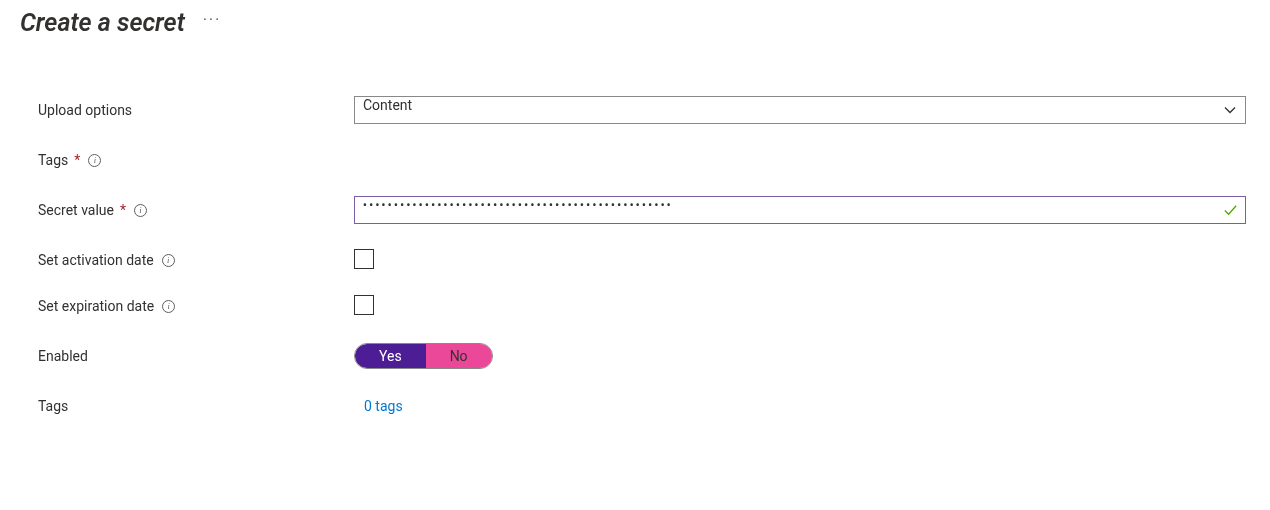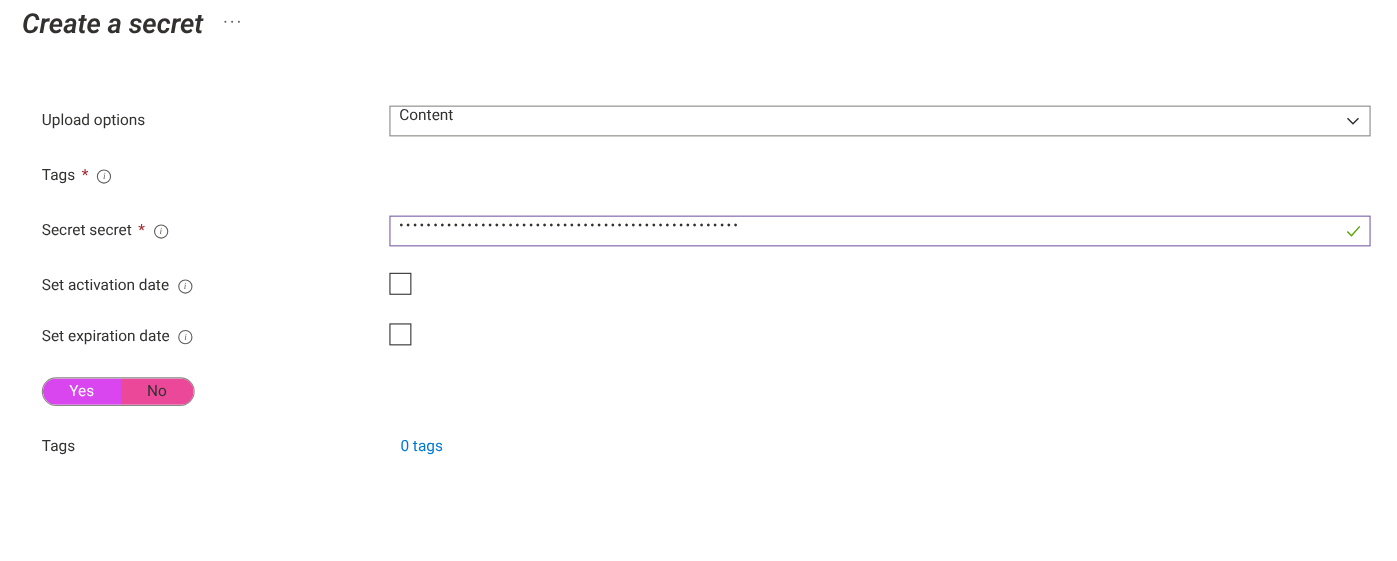--- a/index.html
+++ b/index.html
@@ -139,21 +139,21 @@
     display: inline-flex;
     align-items: center;
     justify-content: center;
     padding: 0 24px;
     cursor: pointer;
     background: #ec4899;
     color: #323130;
     min-width: 44px;
   }
   .toggle .opt.active {
-    background: #d946ef;
+    background: #4c1d95;
     color: #fff;
     border-top-left-radius: 999px;
     border-bottom-left-radius: 999px;
   }
 
   .tags-link {
     color: #0078d4;
     cursor: pointer;
     padding-left: 10px;
     text-align: center;
@@ -189,21 +189,21 @@
     <div class="form-row">
       <div class="label-col">
         <span class="label-text">Tags</span>
         <span class="required-star">*</span>
         <span class="info-icon">i</span>
       </div>
     </div>
 
     <div class="form-row">
       <div class="label-col">
-        <span class="label-text">Secret secret</span>
+        <span class="label-text">Secret value</span>
         <span class="required-star">*</span>
         <span class="info-icon">i</span>
       </div>
       <div class="control-col">
         <div class="input-wrap">
           <div class="text-control valid-border">
             <span class="password-dots">••••••••••••••••••••••••••••••••••••••••••••••••••</span>
           </div>
           <span class="valid-check">
             <svg width="15" height="15" viewBox="0 0 16 16">
@@ -229,20 +229,23 @@
       <div class="label-col">
         <span class="label-text">Set expiration date</span>
         <span class="info-icon">i</span>
       </div>
       <div class="control-col">
         <span class="checkbox" role="checkbox" aria-checked="false"></span>
       </div>
     </div>
 
     <div class="form-row">
+      <div class="label-col">
+        <span class="label-text">Enabled</span>
+      </div>
       <div class="control-col">
         <div class="toggle">
           <span class="opt active">Yes</span>
           <span class="opt">No</span>
         </div>
       </div>
     </div>
 
     <div class="form-row">
       <div class="label-col">

